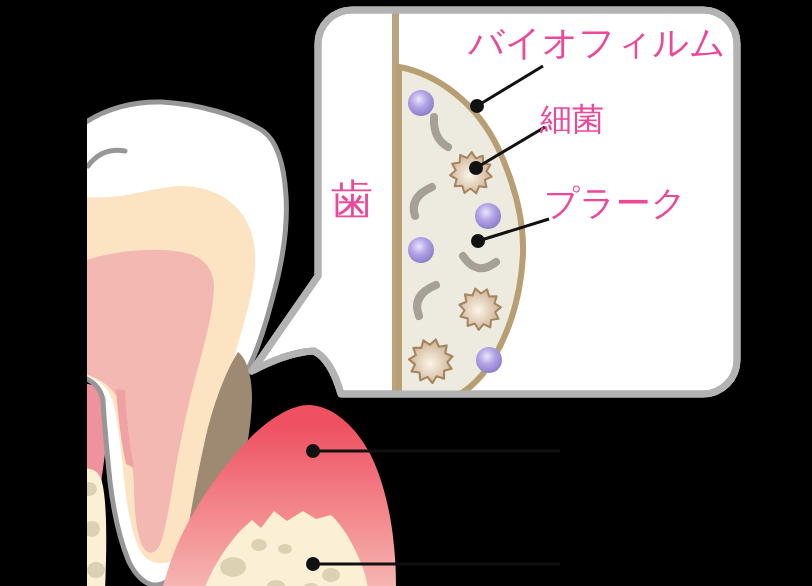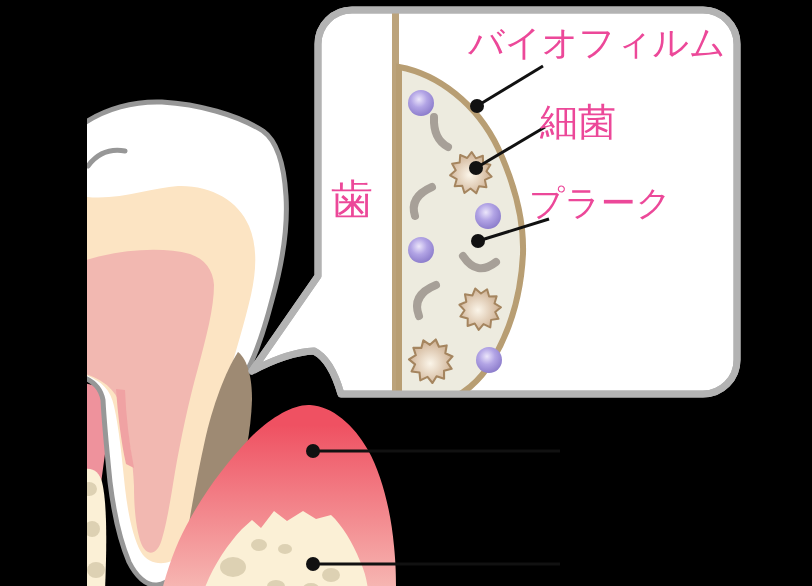--- a/index.html
+++ b/index.html
@@ -3,22 +3,22 @@
 <meta charset="utf-8">
 <style>
   html,body{margin:0;padding:0;background:#000;}
   .stage{position:relative;width:812px;height:586px;background:#000;overflow:hidden;
          font-family:"DejaVu Sans","Liberation Sans",sans-serif;}
   .stage svg{position:absolute;left:0;top:0;}
   .lbl{position:absolute;color:#ec4899;line-height:1;white-space:nowrap;
        font-family:"DejaVu Sans","Liberation Sans",sans-serif;}
   .lbl-tooth{left:331px;top:179px;font-size:42px;font-weight:500;}
   .lbl-biofilm{left:468px;top:25px;font-size:36px;}
-  .lbl-bacteria{left:540px;top:103px;font-size:38px;}
-  .lbl-plaque{left:529px;top:186px;font-size:35px;}
+  .lbl-bacteria{left:540px;top:103px;font-size:32px;}
+  .lbl-plaque{left:544px;top:186px;font-size:35px;}
 </style>
 </head>
 <body>
 
 <div class="stage">
 <svg width="812" height="586" viewBox="0 0 812 586">
   <defs>
     <clipPath id="cropClip">
           <rect x="87" y="0" width="725" height="586"></rect>
         </clipPath>

